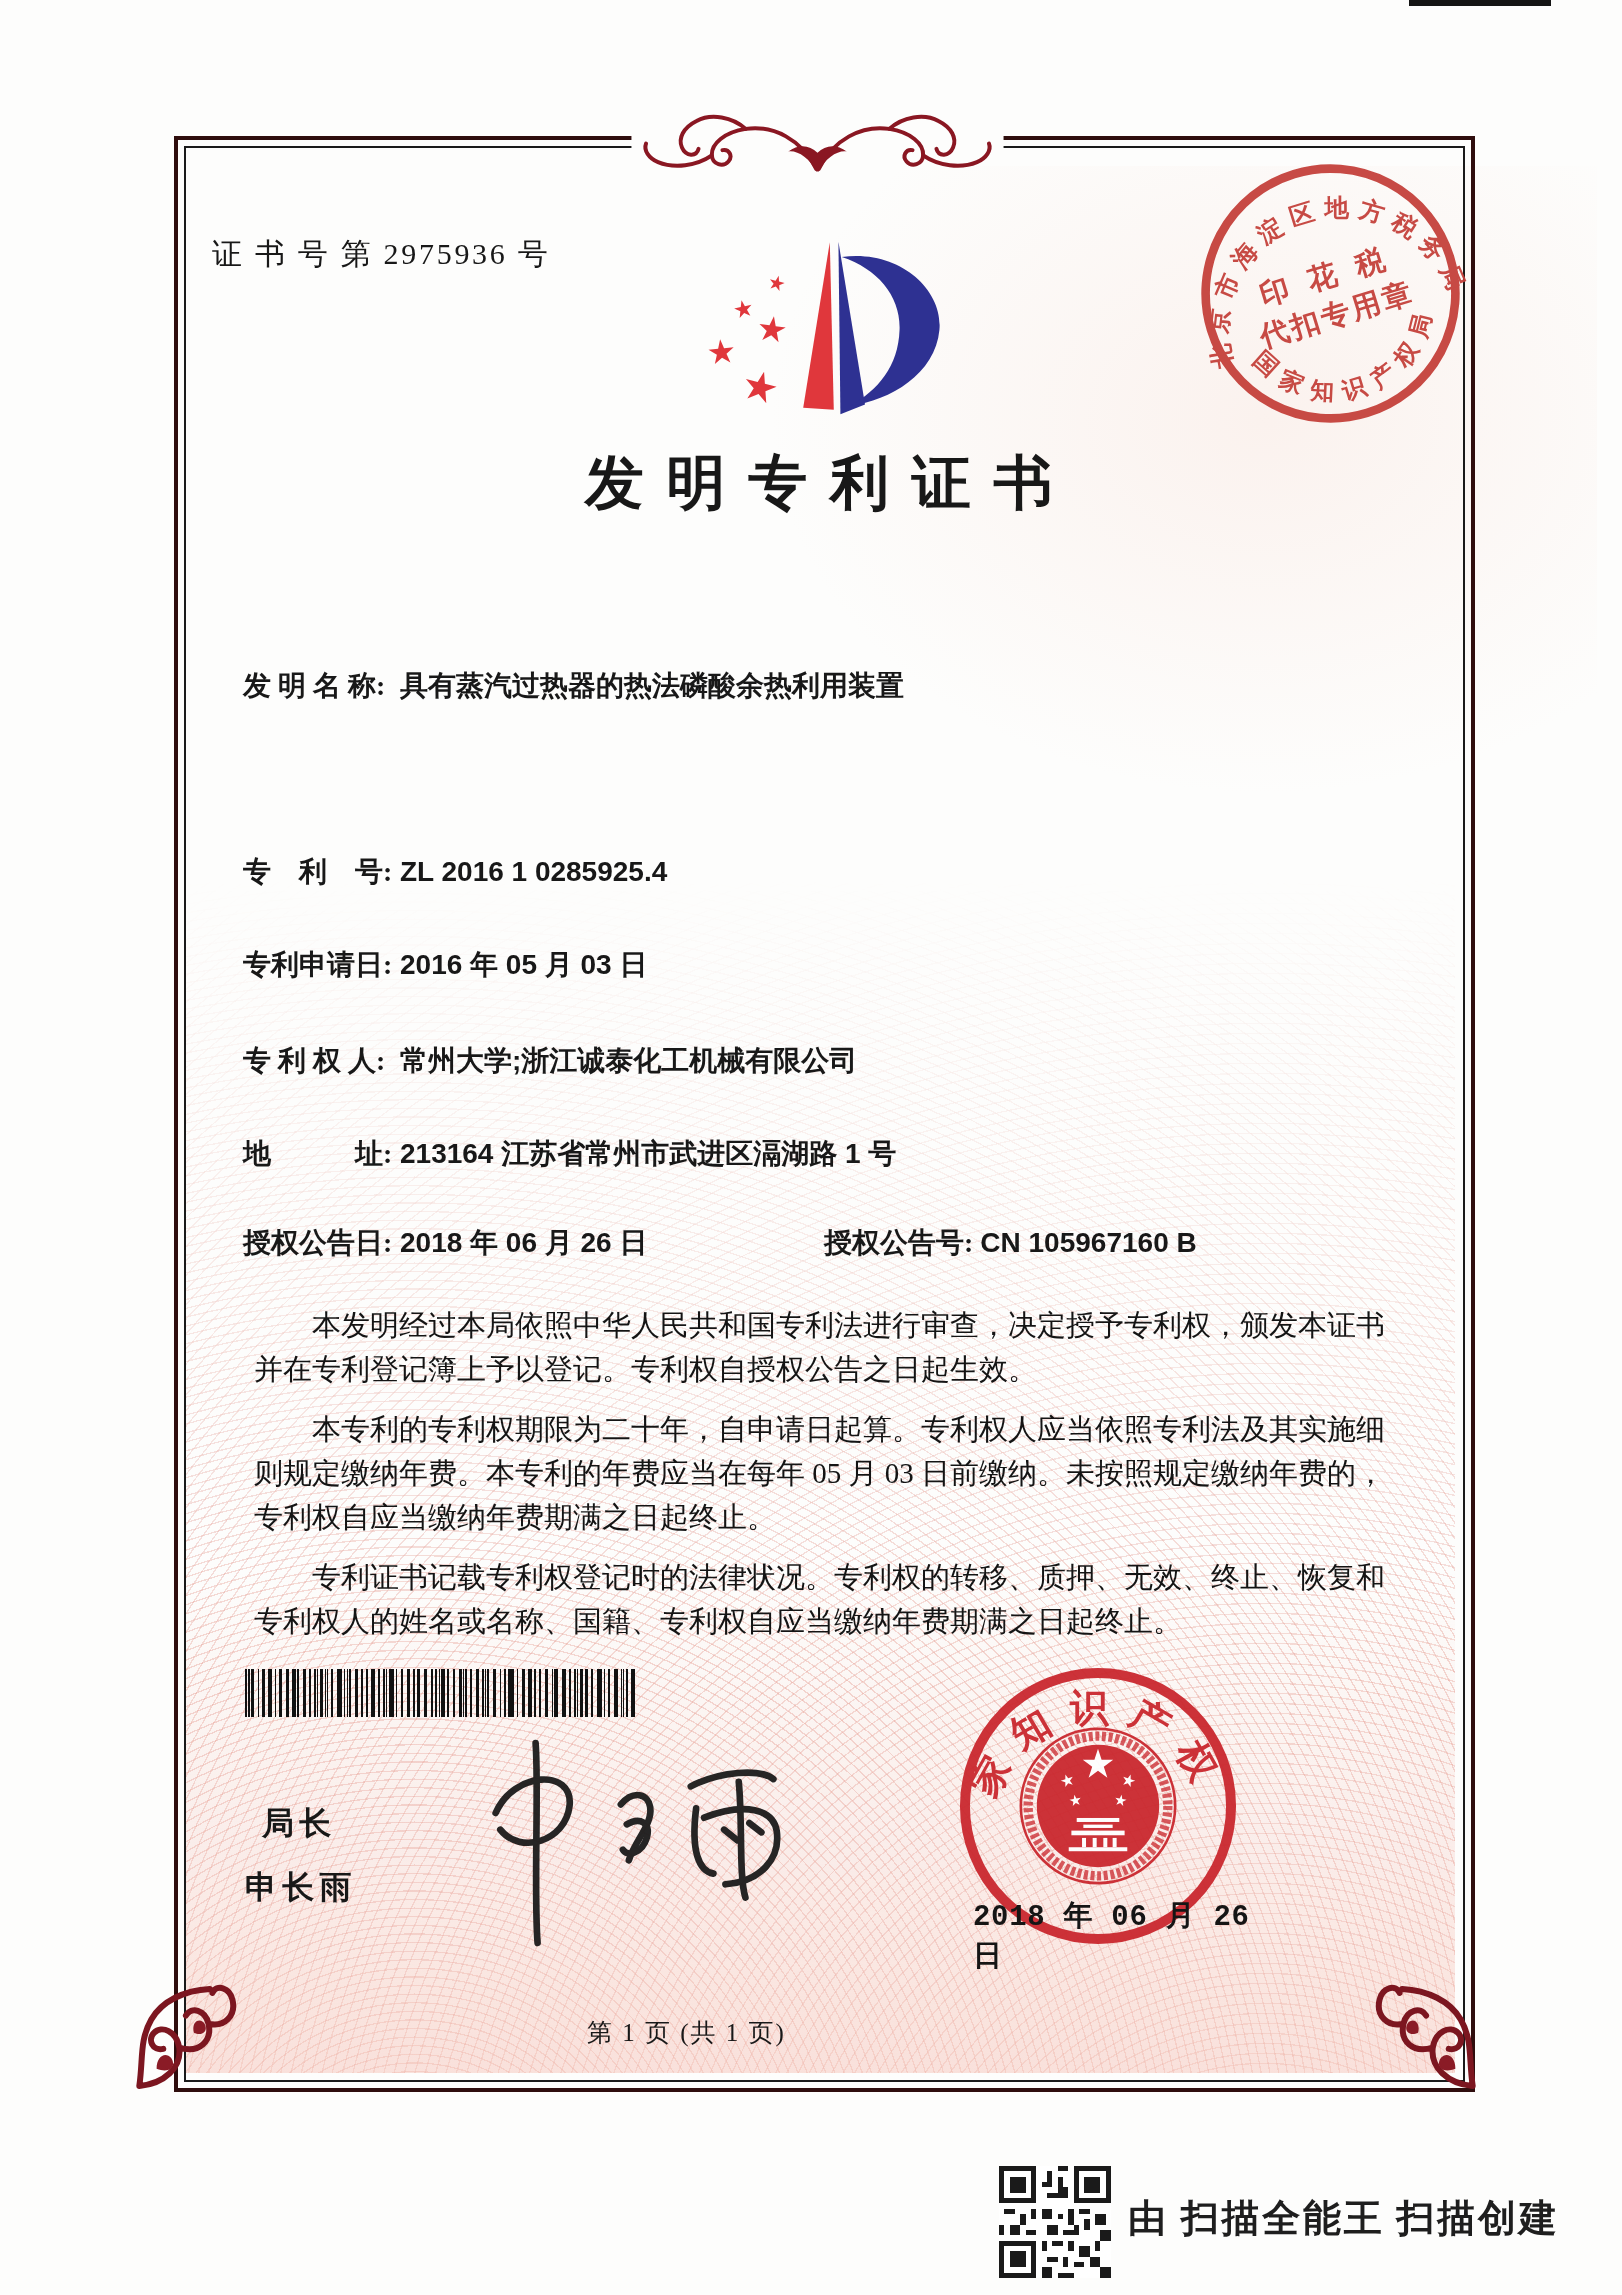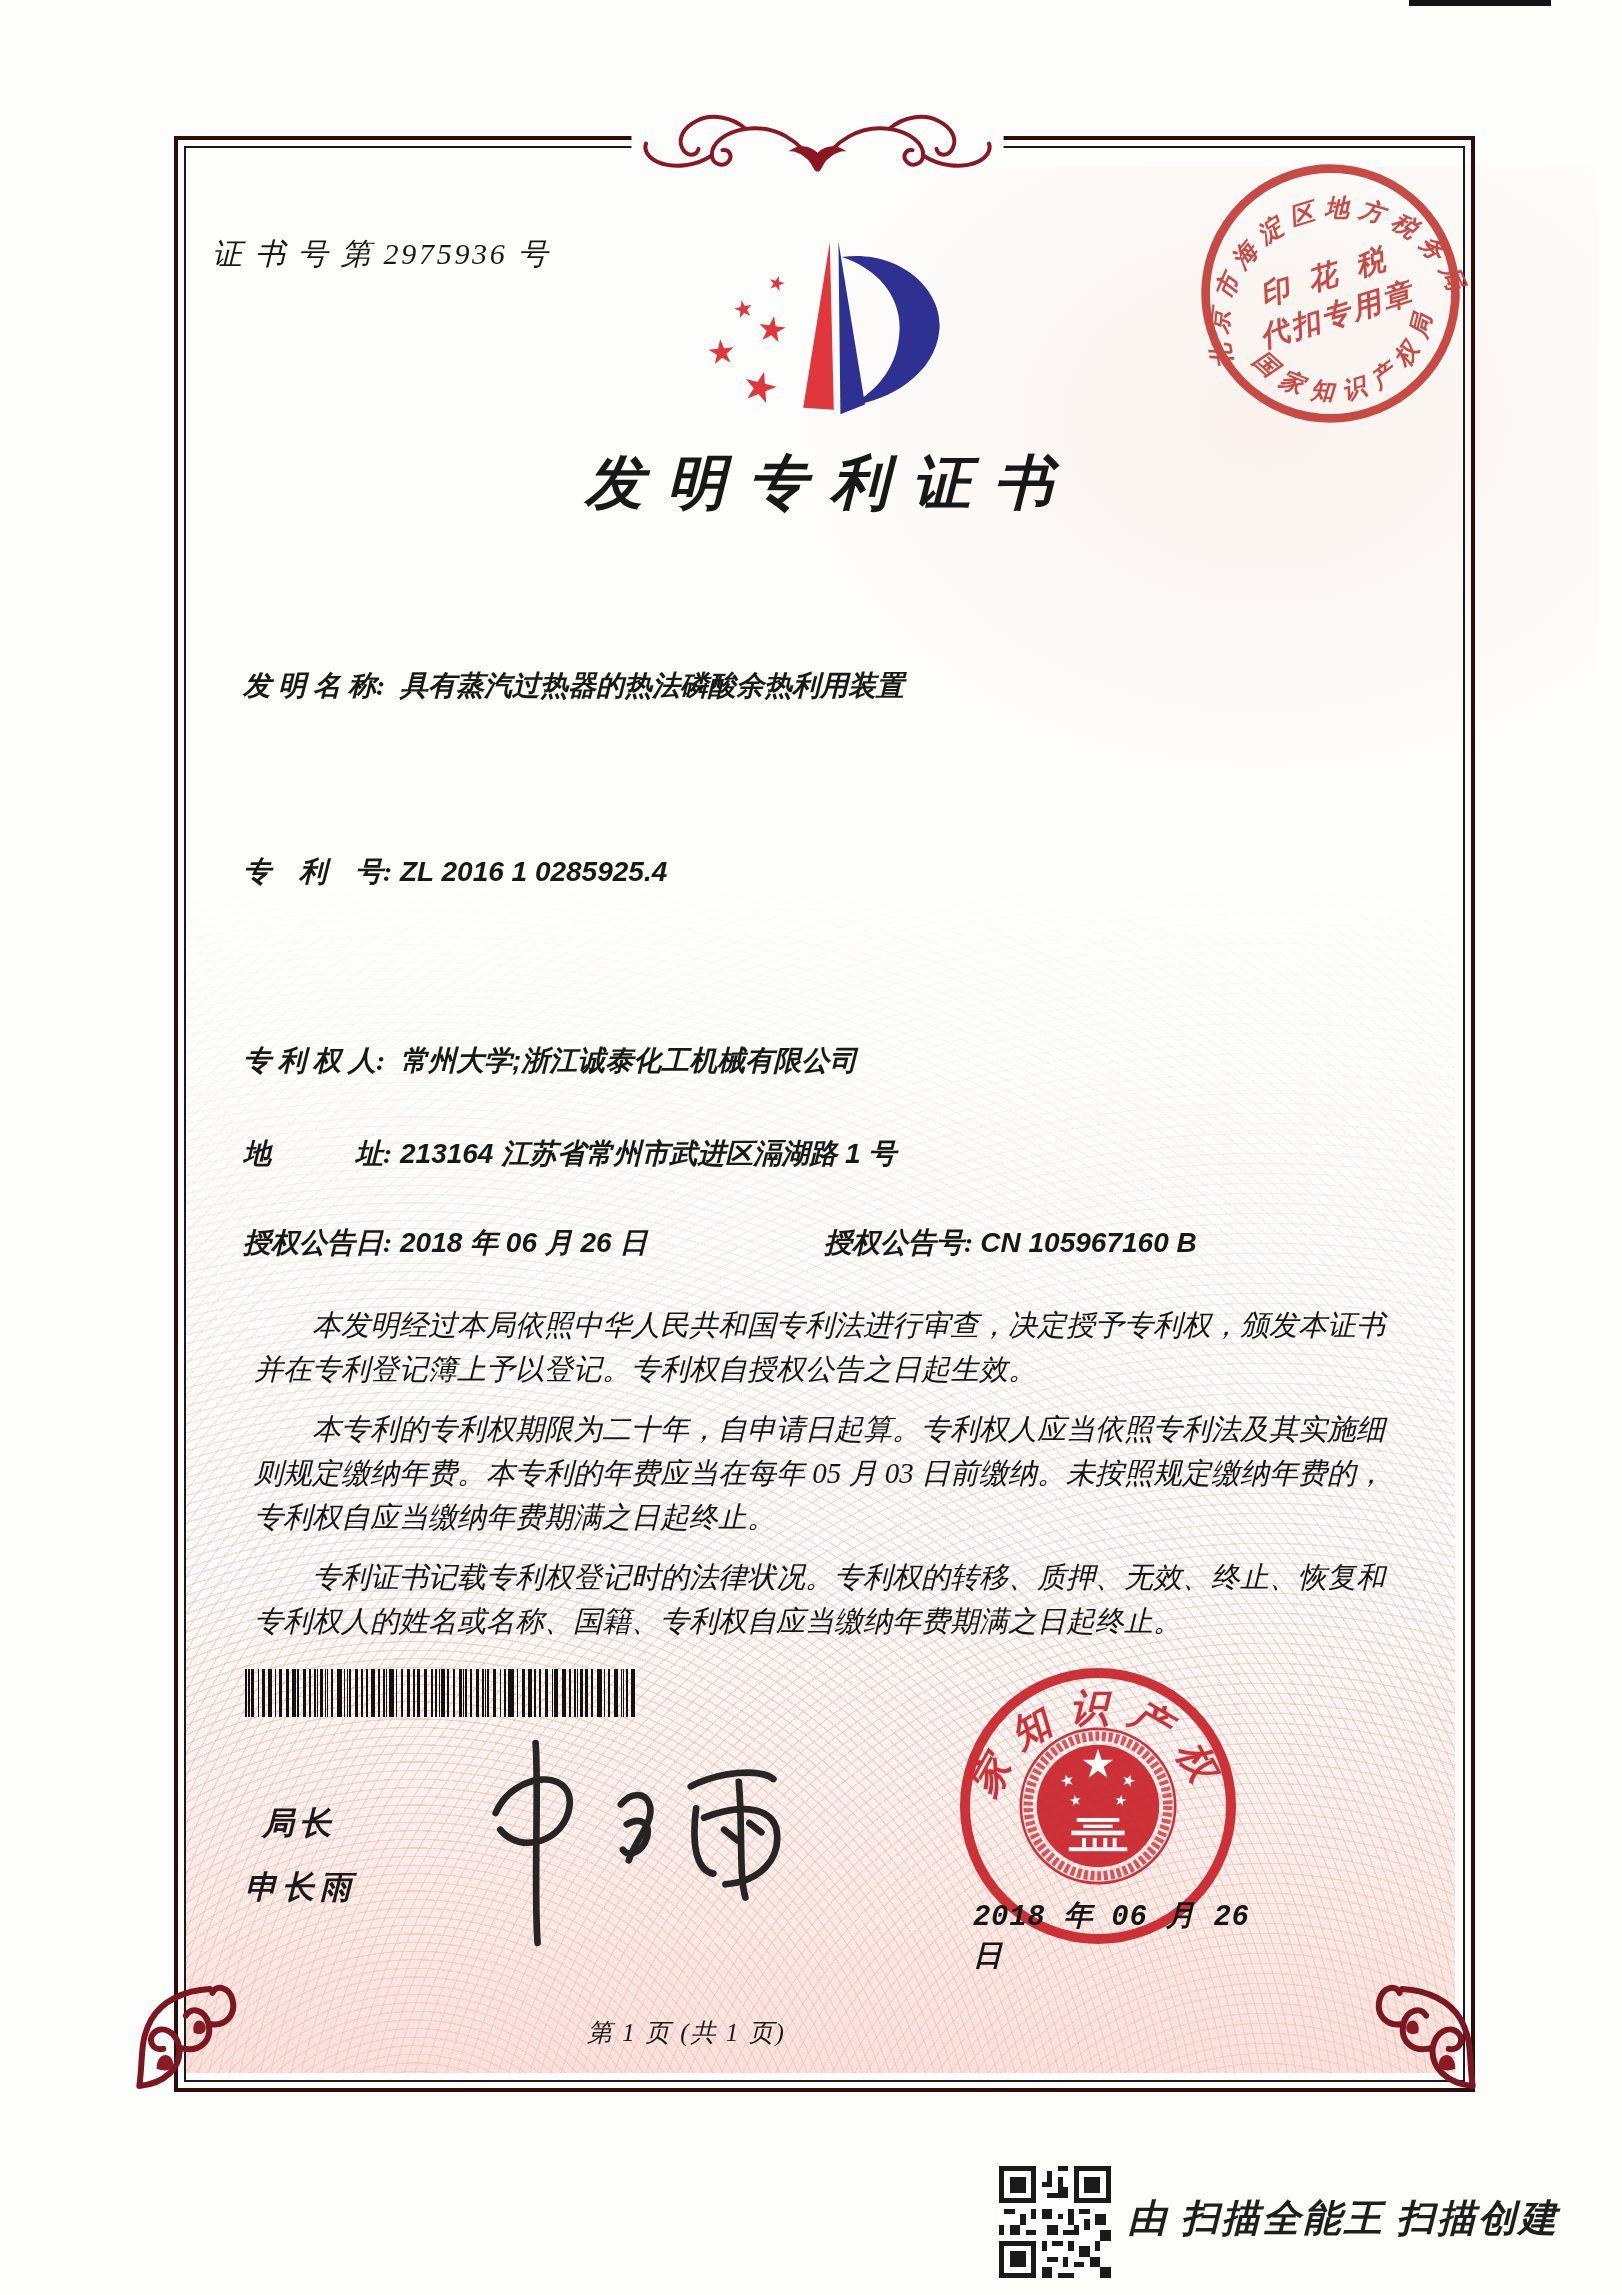--- a/index.html
+++ b/index.html
@@ -1,17 +1,17 @@
 <!DOCTYPE html>
 <html style="font-size:10.6px"><head>
 <meta charset="utf-8">
 <style>
   html,body{margin:0;padding:0;background:#ffffff;}
   #page{position:relative;width:1622px;height:2295px;background:#fdfdfc;overflow:hidden;
-        font-family:"Liberation Sans",sans-serif;color:#181818;font-style:italic;}
+        font-family:"Liberation Sans",sans-serif;color:#181818;}
   .abs{position:absolute;}
 
   
   #scan-bar{left:1409px;top:0;width:142px;height:6px;background:#141414;}
   #scan-tint{left:765px;top:166px;width:832px;height:632px;
      background:radial-gradient(ellipse at 60% 40%, rgba(246,216,205,.30), rgba(246,216,205,0) 70%);}
 
   
   #frame{left:174px;top:136px;width:1293px;height:1948px;border:4.7px solid #2f0d0d;z-index:1;}
   #frame::before{content:"";position:absolute;inset:6px;border:2px solid #1a1a1a;}
@@ -148,20 +148,24 @@
 
   <div class="abs" id="title">发 明 专 利 证 书</div>
 
   <div class="abs field-row" style="top:667px">
     <span class="lbl">发 明 名 称:</span>
     <span class="val">具有蒸汽过热器的热法磷酸余热利用装置</span>
   </div>
   <div class="abs field-row" style="top:853px">
     <span class="lbl">专　利　号:</span>
     <span class="val v-mono">ZL 2016 1 0285925.4</span>
+  </div>
+  <div class="abs field-row" style="top:946px">
+    <span class="lbl">专利申请日:</span>
+    <span class="val v-mono">2016 年 05 月 03 日</span>
   </div>
   <div class="abs field-row" style="top:1042px">
     <span class="lbl">专 利 权 人:</span>
     <span class="val">常州大学;浙江诚泰化工机械有限公司</span>
   </div>
   <div class="abs field-row" style="top:1135px">
     <span class="lbl">地　　　址:</span>
     <span class="val">213164 江苏省常州市武进区滆湖路 1 号</span>
   </div>
   <div class="abs field-row" style="top:1224px">

